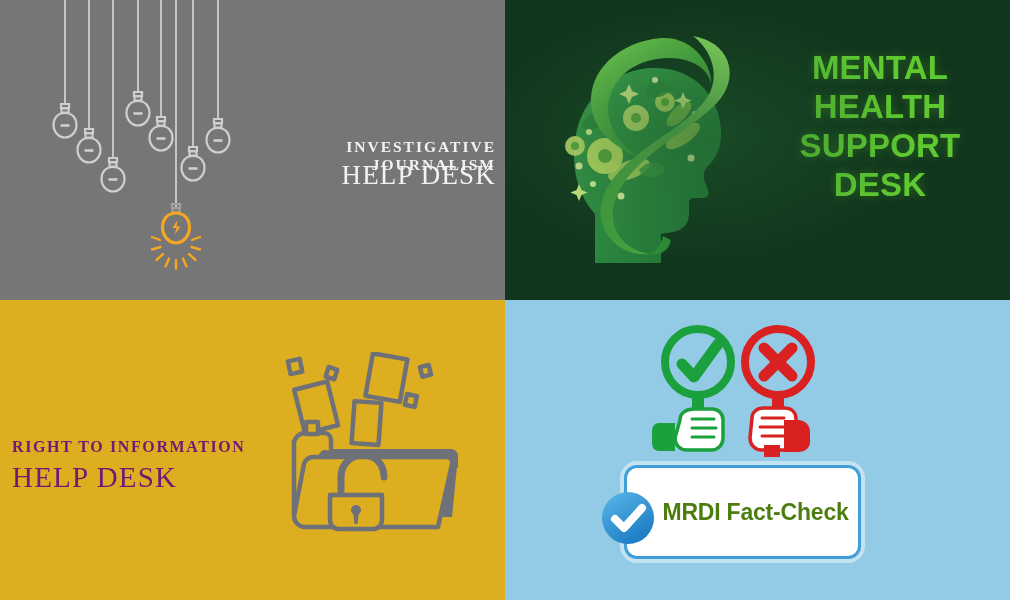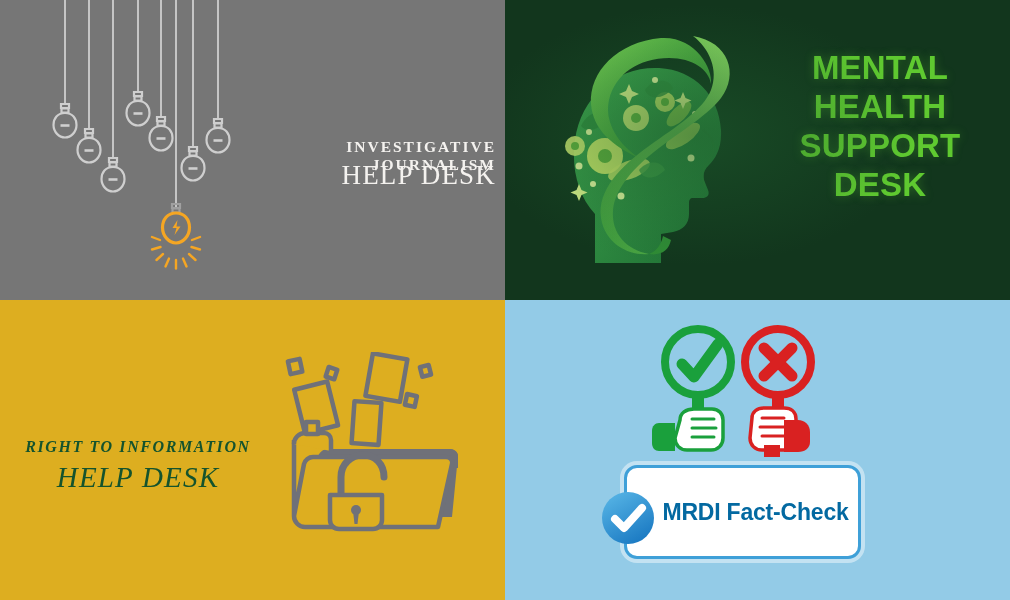--- a/index.html
+++ b/index.html
@@ -40,35 +40,35 @@
   .mh-text{
     position:absolute;left:255px;top:48px;width:240px;
     color:#5fc930;font-weight:bold;font-size:33px;line-height:39px;
     letter-spacing:.2px;text-align:center;
     font-family:"Liberation Sans",sans-serif;
     text-shadow:0 0 10px rgba(95,201,48,.35);
   }
   .mh-art{position:absolute;left:38px;top:18px;width:215px;height:265px;}
 
   
-  .rti-text{position:absolute;color:#14532d;text-align:center;font-family:"Liberation Serif",serif;font-style:italic;}
+  .rti-text{position:absolute;color:#701a75;font-family:"Liberation Serif",serif;}
   .rti-kicker{left:12px;top:138px;width:252px;font-size:16px;font-weight:bold;letter-spacing:1.6px;}
   .rti-title{left:12px;top:161px;width:252px;font-size:29px;letter-spacing:1.2px;}
   .rti-art{position:absolute;left:280px;top:52px;width:190px;height:200px;}
 
   
   .fc-art{position:absolute;left:135px;top:20px;width:195px;height:140px;}
   .fc-card{
     position:absolute;left:119px;top:165px;width:231px;height:88px;
     background:#ffffff;border:3px solid #3fa0d8;border-radius:13px;
     box-shadow:0 0 0 4px rgba(255,255,255,.45);
     display:flex;align-items:center;justify-content:center;
   }
   .fc-card-text{
-    color:#0369a1;font-weight:bold;font-size:23px;line-height:29px;
+    color:#4d7c0f;font-weight:bold;font-size:23px;line-height:29px;
     text-align:center;padding-left:26px;letter-spacing:-.2px;
     font-family:"Liberation Sans",sans-serif;
   }
   .fc-badge{position:absolute;left:95px;top:190px;width:56px;height:56px;}
 </style>
 </head>
 <body>
 
 <div id="canvas">
 

